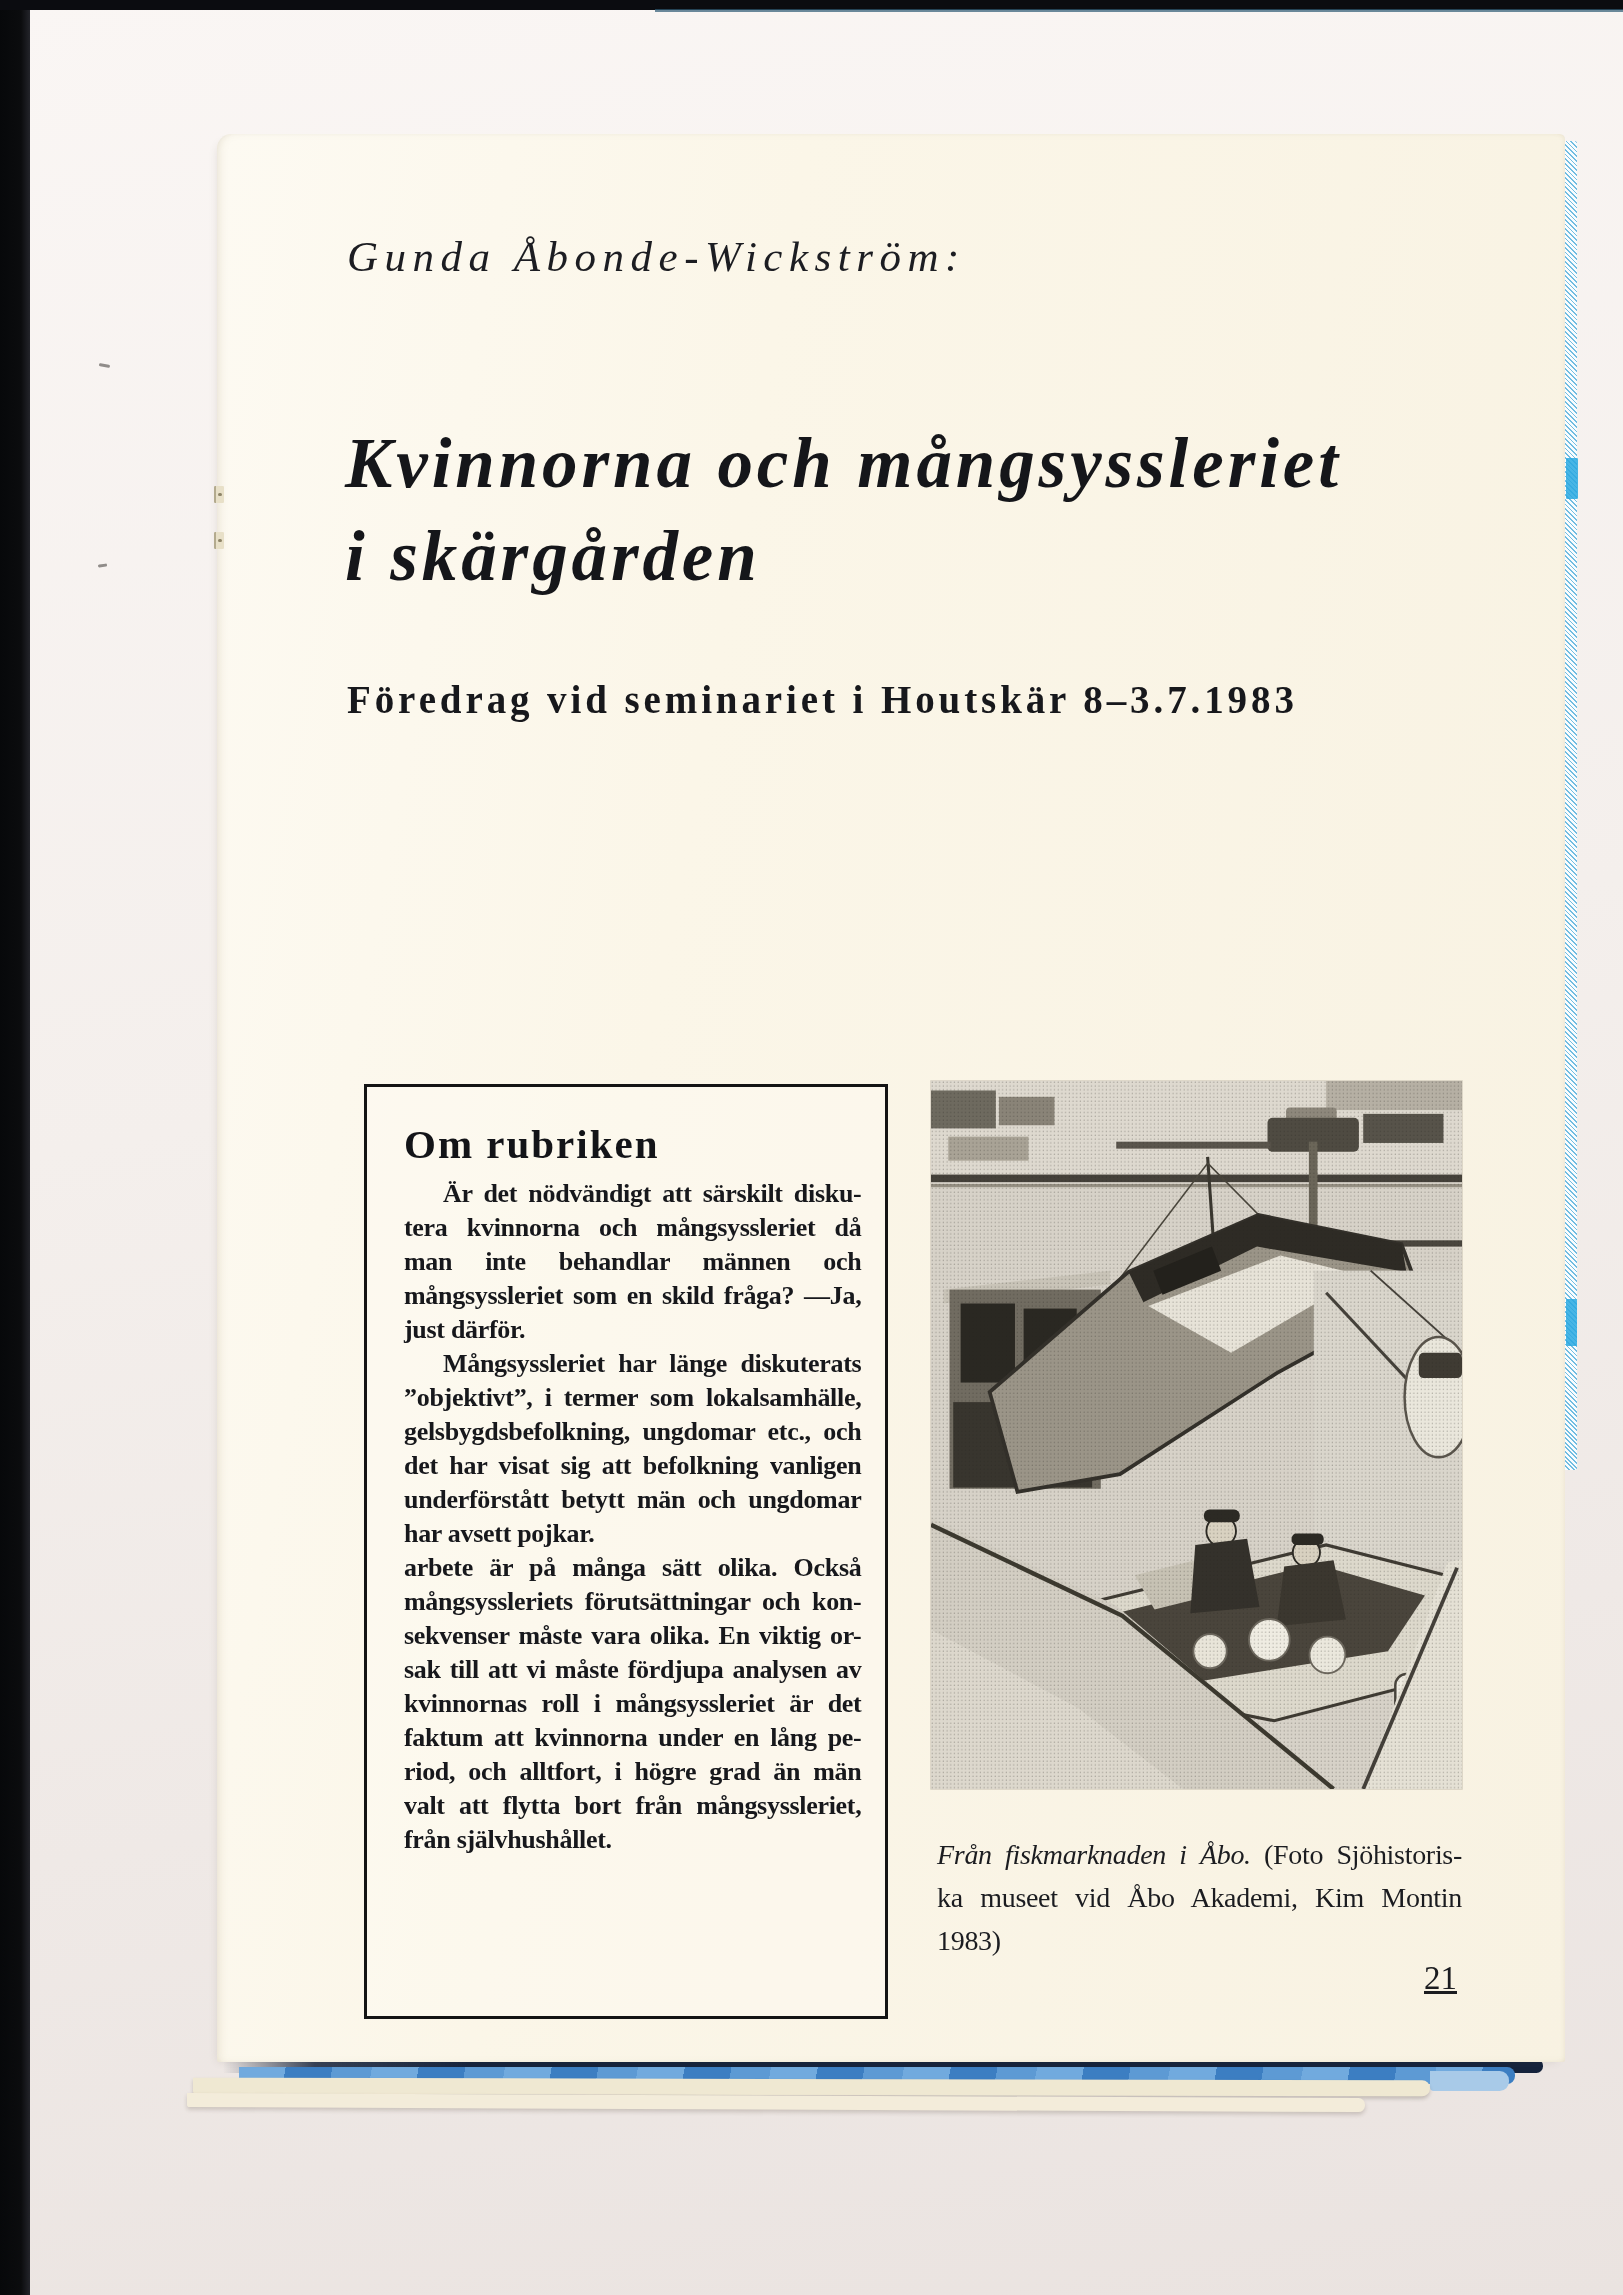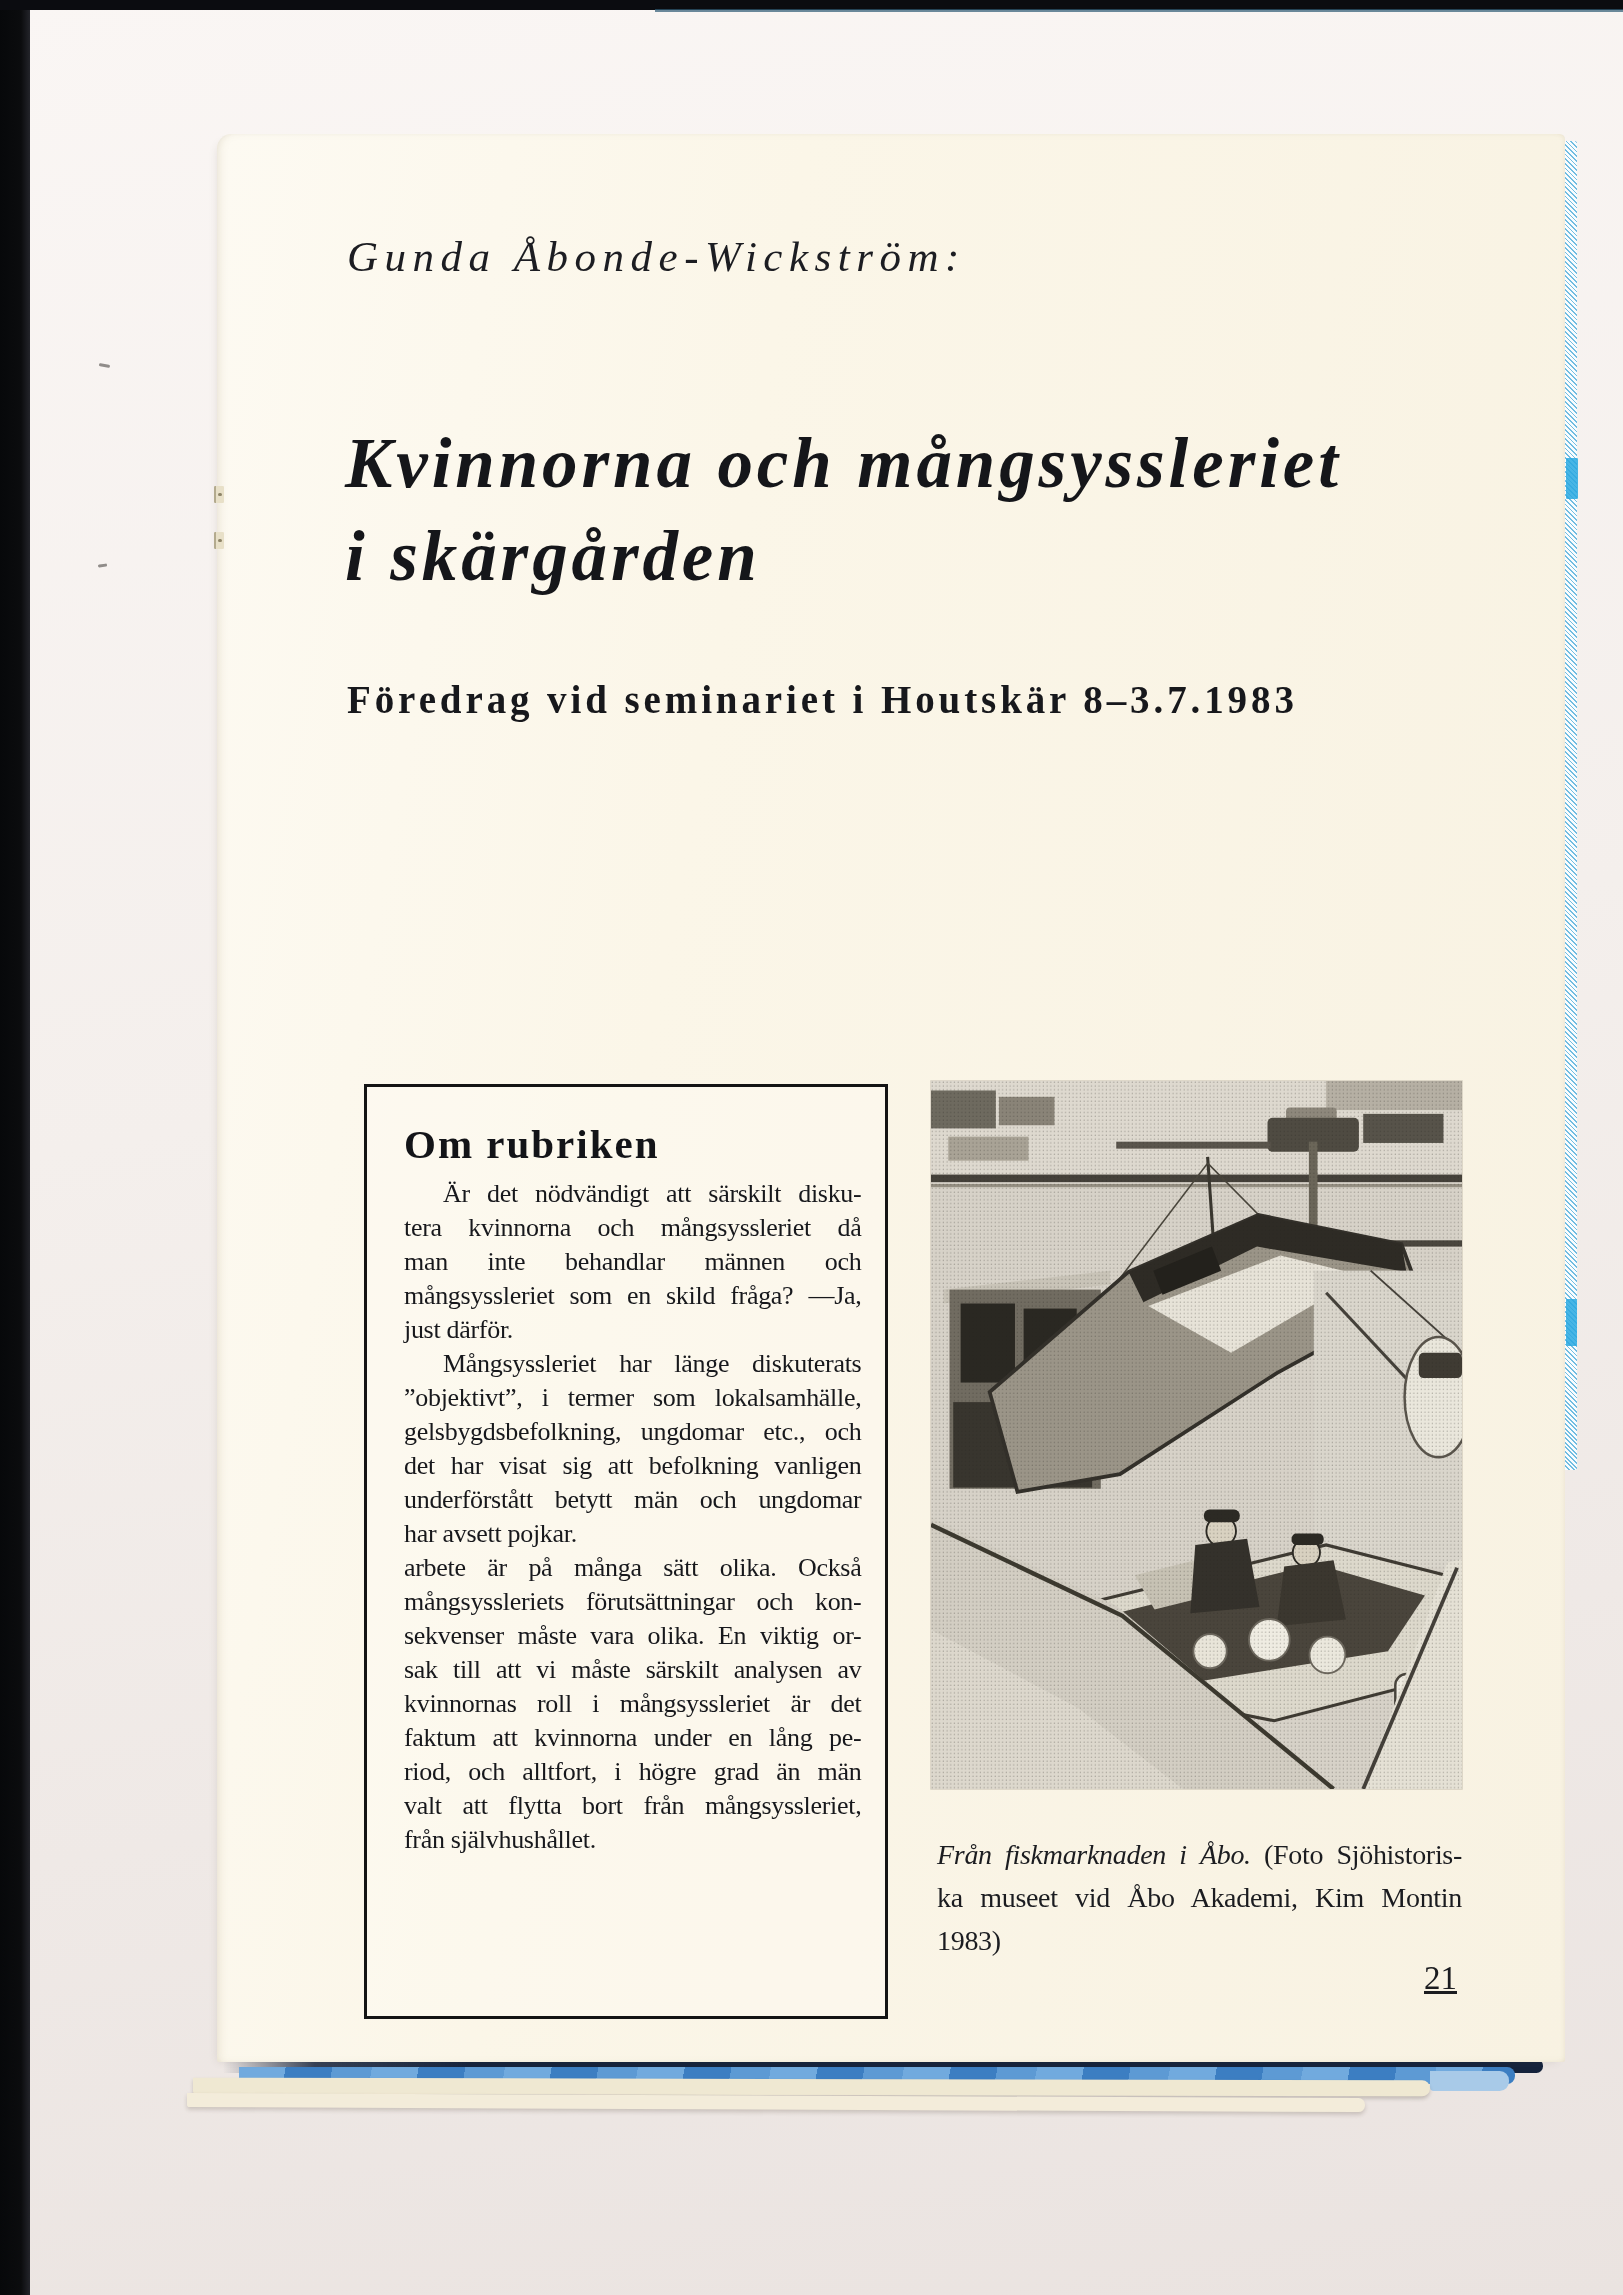--- a/index.html
+++ b/index.html
@@ -40,21 +40,21 @@
     color:#17181c;}
   .staple{position:absolute;left:-2.6px;width:7.9px;height:17px;background:#e8e0c8;border-left:2px solid #b3aa8e;border-radius:1.3px;}
   .staple:after{content:"";position:absolute;left:2px;top:6.5px;width:3.3px;height:3.3px;background:#8e8468;border-radius:50%;}
   
   .author{position:absolute;left:130px;top:98px;font-style:italic;font-size:43px;letter-spacing:6.5px;color:#1c1d22;}
   .title{position:absolute;left:128px;top:283px;font-weight:bold;font-size:71px;line-height:93px;letter-spacing:3.9px;color:#15161a;font-style:italic;}
   .subtitle{position:absolute;left:130px;top:543px;font-weight:bold;font-size:39px;letter-spacing:3.9px;color:#17181c;}
   .info-box{position:absolute;left:147px;top:950px;width:524px;height:935px;border:3.3px solid #141414;box-sizing:border-box;
     padding:0 23.6px 0 37px;background:rgba(255,253,246,.35);}
   .box-heading{margin-top:33px;font-weight:bold;font-size:41px;letter-spacing:2px;color:#131418;}
-  .box-body{margin-top:9.2px;font-weight:normal;font-size:26px;line-height:34px;letter-spacing:-0.3px;color:#17181c;}
+  .box-body{margin-top:9.2px;font-weight:bold;font-size:26px;line-height:34px;letter-spacing:-0.3px;color:#17181c;}
   .box-line{text-align:justify;text-align-last:justify;}
   .box-line.last{text-align-last:left;}
   .box-line.first{text-indent:39px;}
   
   .photo{position:absolute;left:714px;top:947px;width:531px;height:708px;overflow:hidden;
     box-shadow:0 0 0 0.7px rgba(90,85,70,.25);}
   .photo svg{display:block;width:100%;height:100%;}
   
   .caption{position:absolute;left:720px;top:1699px;width:525px;font-size:28px;line-height:43px;letter-spacing:-0.3px;color:#1b1c20;}
   .cap-line{text-align:justify;text-align-last:justify;}
@@ -104,21 +104,21 @@
         <div class="box-line last">just därför.</div>
         <div class="box-line first">Mångsyssleriet har länge diskuterats</div>
         <div class="box-line">”objektivt”, i termer som lokalsamhälle,</div>
         <div class="box-line">gelsbygdsbefolkning, ungdomar etc., och</div>
         <div class="box-line">det har visat sig att befolkning vanligen</div>
         <div class="box-line">underförstått betytt män och ungdomar</div>
         <div class="box-line last">har avsett pojkar.</div>
         <div class="box-line">arbete är på många sätt olika. Också</div>
         <div class="box-line">mångsyssleriets förutsättningar och kon-</div>
         <div class="box-line">sekvenser måste vara olika. En viktig or-</div>
-        <div class="box-line">sak till att vi måste särskilt analysen av</div>
+        <div class="box-line">sak till att vi måste fördjupa analysen av</div>
         <div class="box-line">kvinnornas roll i mångsyssleriet är det</div>
         <div class="box-line">faktum att kvinnorna under en lång pe-</div>
         <div class="box-line">riod, och alltfort, i högre grad än män</div>
         <div class="box-line">valt att flytta bort från mångsyssleriet,</div>
         <div class="box-line last">från självhushållet.</div>
       </div>
   </div>
 
   <div class="photo">
     <svg viewBox="0 0 860 1120" preserveAspectRatio="none">

